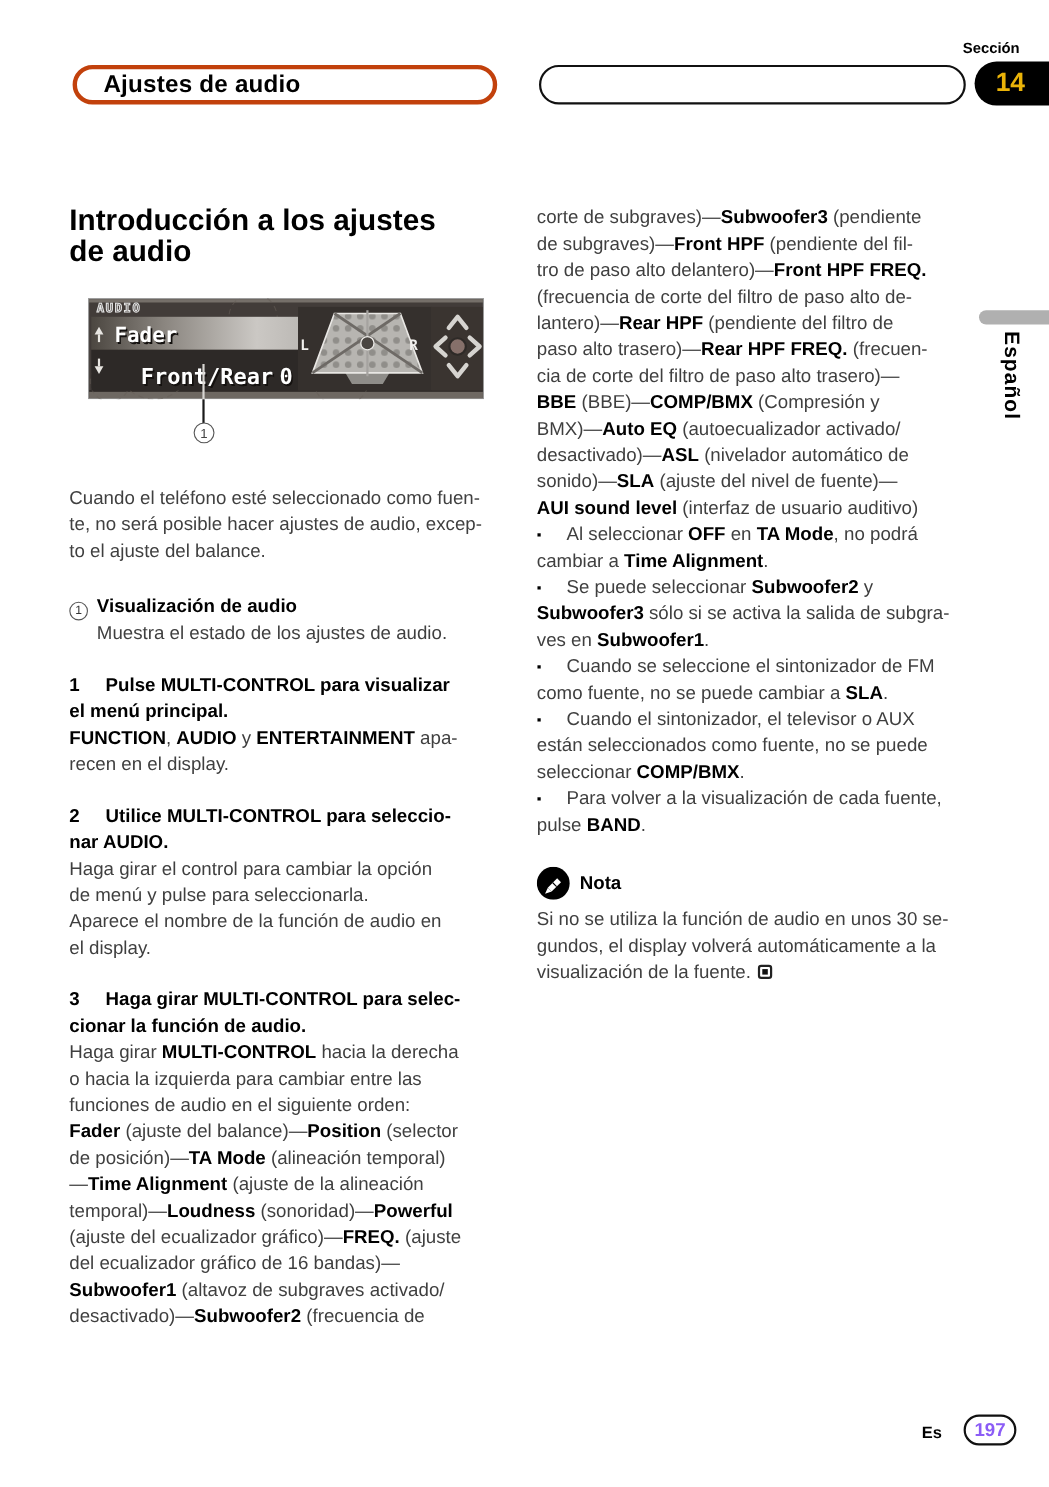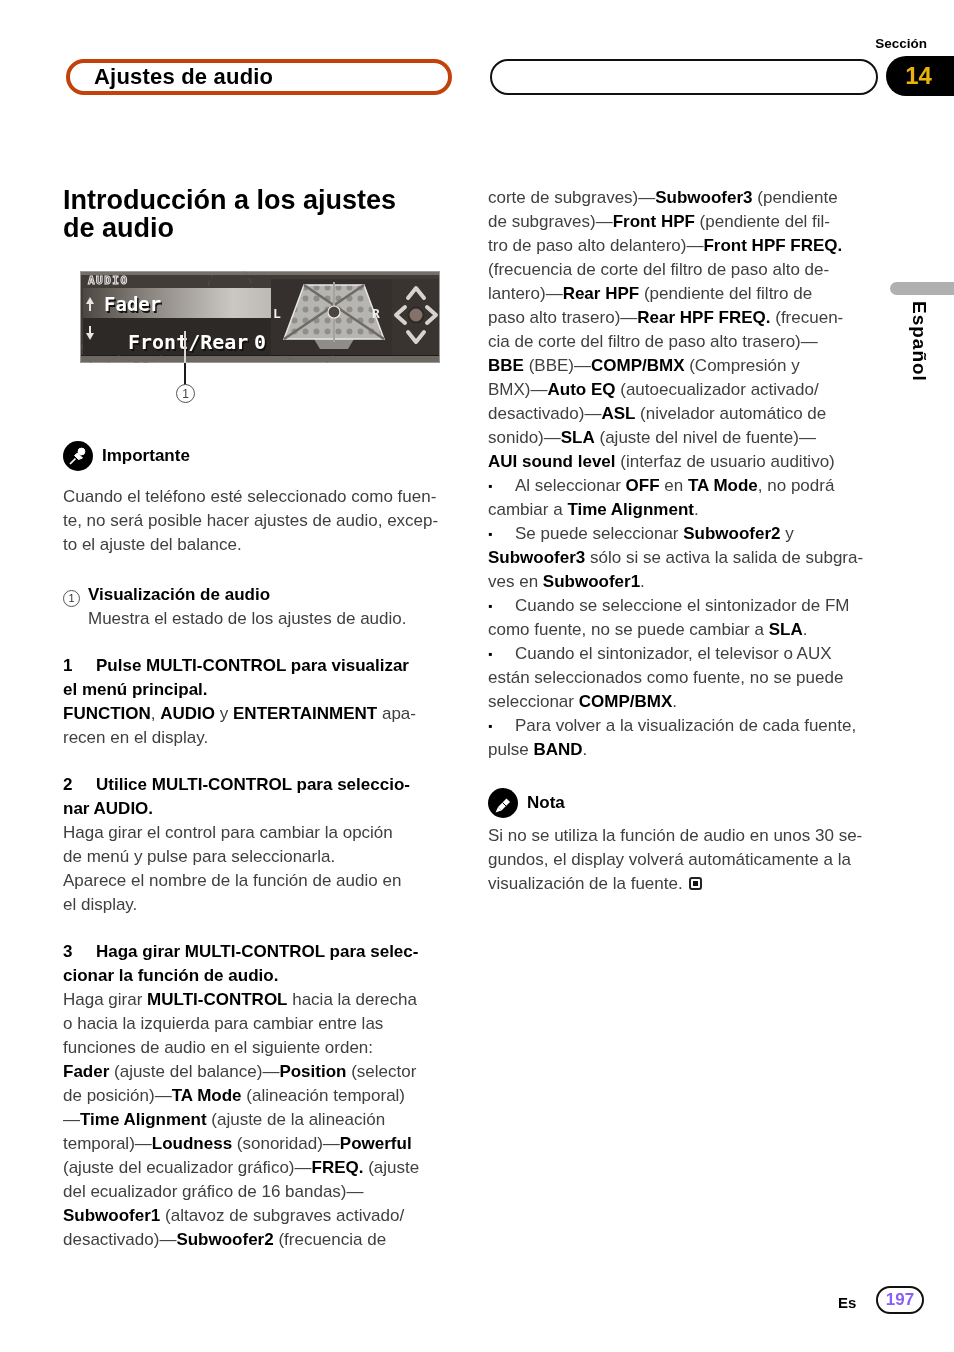--- a/index.html
+++ b/index.html
@@ -172,31 +172,20 @@
       <line x1="105" y1="60" x2="105" y2="92" stroke="#d8d6d2" stroke-width="2"></line>
     </svg>
   </div>
 
   <div class="callout">
     <div class="callout-line"></div>
     <div class="callout-circle">1</div>
   </div>
 
   <div class="importante-block">
-    <div class="icon-row">
-      <svg width="30" height="30">
-        <circle cx="15" cy="15" r="15" fill="#000"></circle>
-        <g fill="#fff" stroke="#fff">
-          <circle cx="18.5" cy="10.5" r="3.4"></circle>
-          <polygon points="14.5,12 19.5,17 15.5,18.5 11.5,14.5"></polygon>
-          <line x1="12.5" y1="17.5" x2="7" y2="23" stroke-width="1.7"></line>
-        </g>
-      </svg>
-      <span class="hd">Importante</span>
-    </div>
     <div class="rich imp-body">Cuando el teléfono esté seleccionado como fuen-
 te, no será posible hacer ajustes de audio, excep-
 to el ajuste del balance.</div>
   </div>
 
   <div class="legend">
     <div>
       <span class="legend-circle">1</span><span class="legend-label">Visualización de audio</span>
     </div>
     <div class="legend-desc">Muestra el estado de los ajustes de audio.</div>

